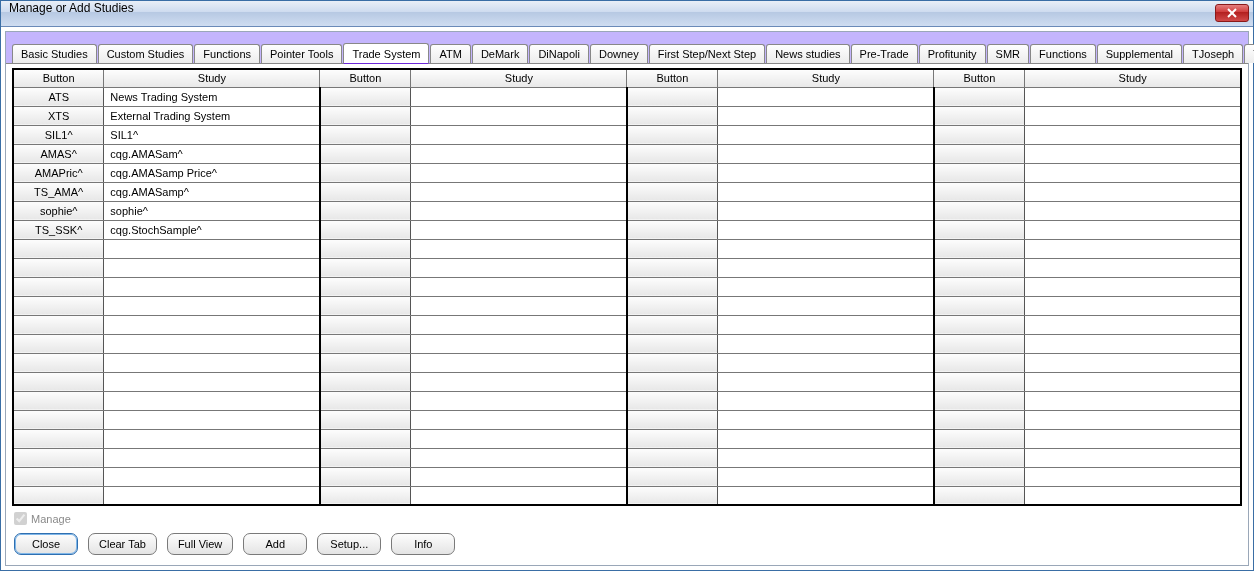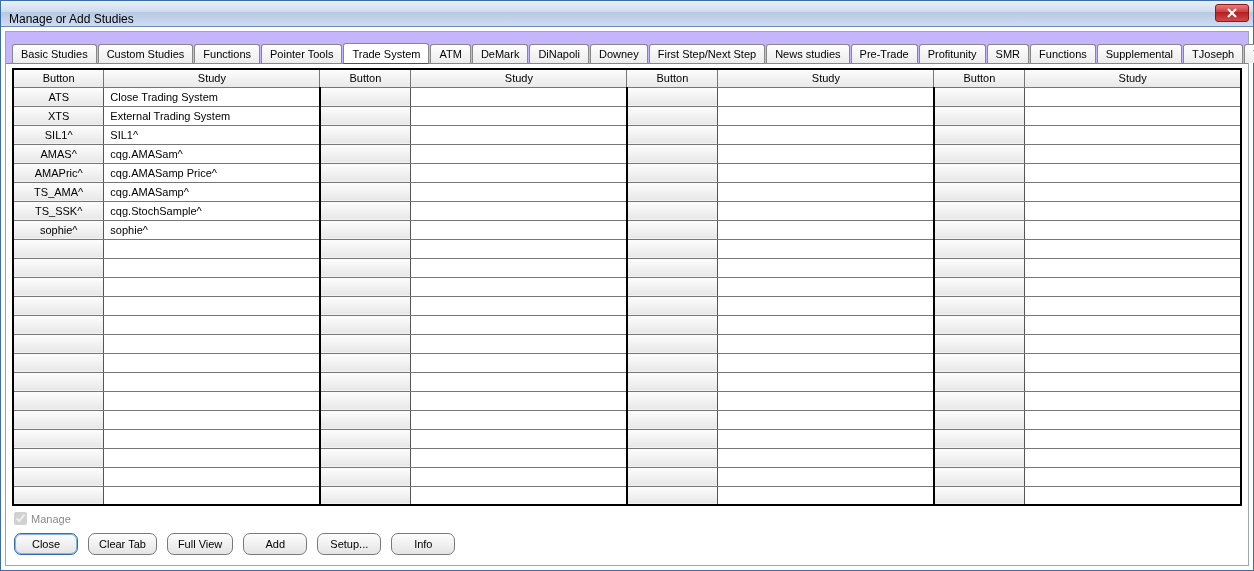--- a/index.html
+++ b/index.html
@@ -15,21 +15,21 @@
     width: 1254px; height: 571px;
     border: 1px solid #3a6ea5;
     background: #fff;
     display: flex;
     flex-direction: column;
   }
   .titlebar {
     height: 26px;
     background: linear-gradient(to bottom, #e9eff7 0%, #cddbef 45%, #b7c9e3 46%, #cfddf1 100%);
     display: flex;
-    align-items: flex-end;
+    align-items: flex-start;
     padding: 0 4px 0 8px;
     border-bottom: 1px solid #6a8ab8;
     position: relative;
   }
   .titlebar-title {
     font-size: 12px;
     color: #000;
   }
   .titlebar-close {
     position: absolute;
@@ -219,21 +219,21 @@
             <th>Study</th>
             <th>Button</th>
             <th>Study</th>
             <th>Button</th>
             <th>Study</th>
           </tr>
         </thead>
         <tbody id="grid-body">
             <tr>
               <td class="btn-cell">ATS</td>
-              <td class="study-cell">Close Trading System</td>
+              <td class="study-cell">News Trading System</td>
               <td class="btn-cell"></td>
               <td class="study-cell"></td>
               <td class="btn-cell"></td>
               <td class="study-cell"></td>
               <td class="btn-cell"></td>
               <td class="study-cell"></td>
             </tr>
             <tr>
               <td class="btn-cell">XTS</td>
               <td class="study-cell">External Trading System</td>
@@ -278,32 +278,32 @@
               <td class="btn-cell">TS_AMA^</td>
               <td class="study-cell">cqg.AMASamp^</td>
               <td class="btn-cell"></td>
               <td class="study-cell"></td>
               <td class="btn-cell"></td>
               <td class="study-cell"></td>
               <td class="btn-cell"></td>
               <td class="study-cell"></td>
             </tr>
             <tr>
+              <td class="btn-cell">sophie^</td>
+              <td class="study-cell">sophie^</td>
+              <td class="btn-cell"></td>
+              <td class="study-cell"></td>
+              <td class="btn-cell"></td>
+              <td class="study-cell"></td>
+              <td class="btn-cell"></td>
+              <td class="study-cell"></td>
+            </tr>
+            <tr>
               <td class="btn-cell">TS_SSK^</td>
               <td class="study-cell">cqg.StochSample^</td>
-              <td class="btn-cell"></td>
-              <td class="study-cell"></td>
-              <td class="btn-cell"></td>
-              <td class="study-cell"></td>
-              <td class="btn-cell"></td>
-              <td class="study-cell"></td>
-            </tr>
-            <tr>
-              <td class="btn-cell">sophie^</td>
-              <td class="study-cell">sophie^</td>
               <td class="btn-cell"></td>
               <td class="study-cell"></td>
               <td class="btn-cell"></td>
               <td class="study-cell"></td>
               <td class="btn-cell"></td>
               <td class="study-cell"></td>
             </tr>
             <tr>
               <td class="btn-cell"></td>
               <td class="study-cell"></td>

